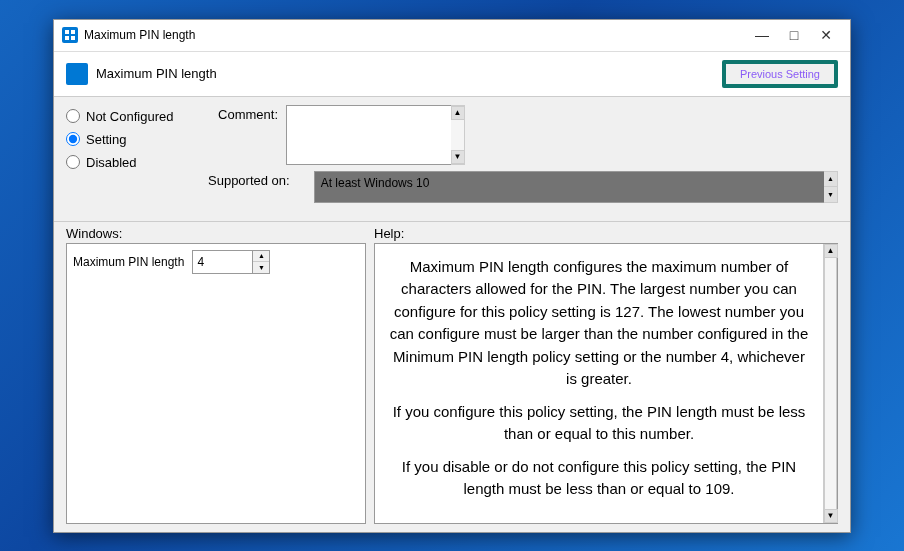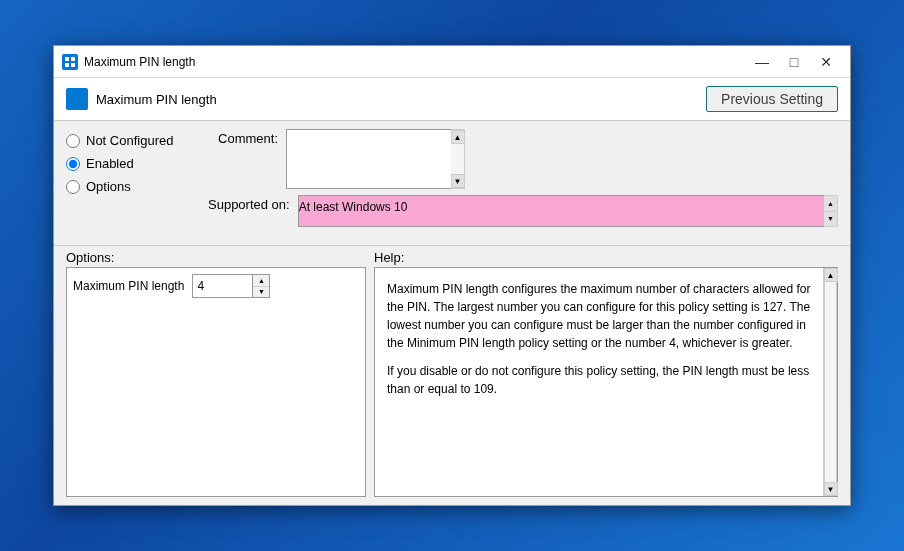--- a/index.html
+++ b/index.html
@@ -95,43 +95,42 @@
       font-size: 13px;
       font-weight: 400;
       color: #000;
     }
     .header-buttons {
       display: flex;
       gap: 6px;
     }
     .btn {
       padding: 4px 14px;
-      border: 1px solid #0f766e;
-      background: #f0f0f0;
-      cursor: pointer;
-      font-size: 14px;
-      color: #404040;
+      border: 4px solid #0f766e;
+      background: #f0f0f0;
+      cursor: pointer;
+      font-size: 11px;
+      color: #8b5cf6;
       border-radius: 2px;
     }
     .main-content {
       display: flex;
       padding: 8px 12px;
       gap: 12px;
       min-height: 120px;
     }
     .radio-section {
       display: flex;
       flex-direction: column;
       gap: 8px;
       padding-top: 4px;
       min-width: 130px;
     }
     .radio-item {
       display: flex;
-      align-items: center;
       gap: 6px;
       cursor: pointer;
     }
     .radio-item input[type="radio"] {
       width: 14px;
       height: 14px;
       cursor: pointer;
     }
     .radio-label {
       font-size: 13px;
@@ -190,35 +189,35 @@
       border: 1px solid #999;
       border-right: none;
       background: white;
       resize: none;
       font-size: 12px;
       padding: 2px;
       outline: none;
     }
     .supported-block {
       display: flex;
-      gap: 8px;
+      gap: 24px;
       align-items: flex-start;
     }
     .supported-box-wrap {
       display: flex;
       flex: 1;
     }
     .supported-box {
       flex: 1;
       height: 32px;
       border: 1px solid #999;
       border-right: none;
-      background: #f9a8d4;
+      background: #737373;
       font-size: 12px;
-      padding: 4px 0;
+      padding: 4px 6px;
       overflow: hidden;
     }
     .scroll-v-small {
       width: 14px;
       height: 32px;
       background: #f0f0f0;
       border: 1px solid #ccc;
       border-left: none;
       display: flex;
       flex-direction: column;
@@ -296,23 +295,24 @@
     .help-panel {
       flex: 1;
       border: 1px solid #999;
       background: white;
       display: flex;
     }
     .help-inner {
       flex: 1;
       padding: 12px;
       overflow: hidden;
-      font-size: 12px;
+      font-size: 15px;
       color: #000;
       line-height: 1.5;
+      text-align: center;
     }
     .help-inner p {
       margin-bottom: 10px;
     }
     .help-scroll {
       width: 14px;
       background: #f0f0f0;
       border-left: 1px solid #ccc;
       display: flex;
       flex-direction: column;
@@ -395,25 +395,25 @@
 
   <div class="main-content">
 
     <div class="radio-section">
       <label class="radio-item">
         <input type="radio" name="config" style="">
         <span class="radio-label">Not Configured</span>
       </label>
       <label class="radio-item">
         <input type="radio" name="config" checked="" style="">
-        <span class="radio-label">Enabled</span>
+        <span class="radio-label">Setting</span>
       </label>
       <label class="radio-item">
         <input type="radio" name="config" style="">
-        <span class="radio-label">Options</span>
+        <span class="radio-label">Disabled</span>
       </label>
     </div>
 
     <div class="right-section">
       <div class="comment-block">
         <span class="field-label">Comment:</span>
         <div class="textarea-with-scroll">
           <textarea class="textarea-el" style=""></textarea>
           <div class="scrollbar-v">
             <div class="scrollbar-arrow">▲</div>
@@ -432,21 +432,21 @@
             <div class="scroll-arrow-sm">▼</div>
           </div>
         </div>
       </div>
     </div>
   </div>
 
   <hr class="divider">
 
   <div class="section-labels">
-    <span class="options-label">Options:</span>
+    <span class="options-label">Windows:</span>
     <span class="help-label">Help:</span>
   </div>
 
   <div class="bottom-section">
 
     <div class="options-panel">
       <div class="options-inner">
         <span class="spin-label">Maximum PIN length</span>
         <div class="spin-wrap">
           <input type="text" class="spin-input" value="4" style="">
@@ -454,20 +454,21 @@
             <button class="spin-btn">▲</button>
             <button class="spin-btn">▼</button>
           </div>
         </div>
       </div>
     </div>
 
     <div class="help-panel">
       <div class="help-inner">
         <p>Maximum PIN length configures the maximum number of characters allowed for the PIN.  The largest number you can configure for this policy setting is 127. The lowest number you can configure must be larger than the number configured in the Minimum PIN length policy setting or the number 4, whichever is greater.</p>
+        <p>If you configure this policy setting, the PIN length must be less than or equal to this number.</p>
         <p>If you disable or do not configure this policy setting, the PIN length must be less than or equal to 109.</p>
       </div>
       <div class="help-scroll">
         <div class="help-scroll-arrow">▲</div>
         <div class="help-scroll-track"></div>
         <div class="help-scroll-arrow">▼</div>
       </div>
     </div>
   </div>
 </div>

